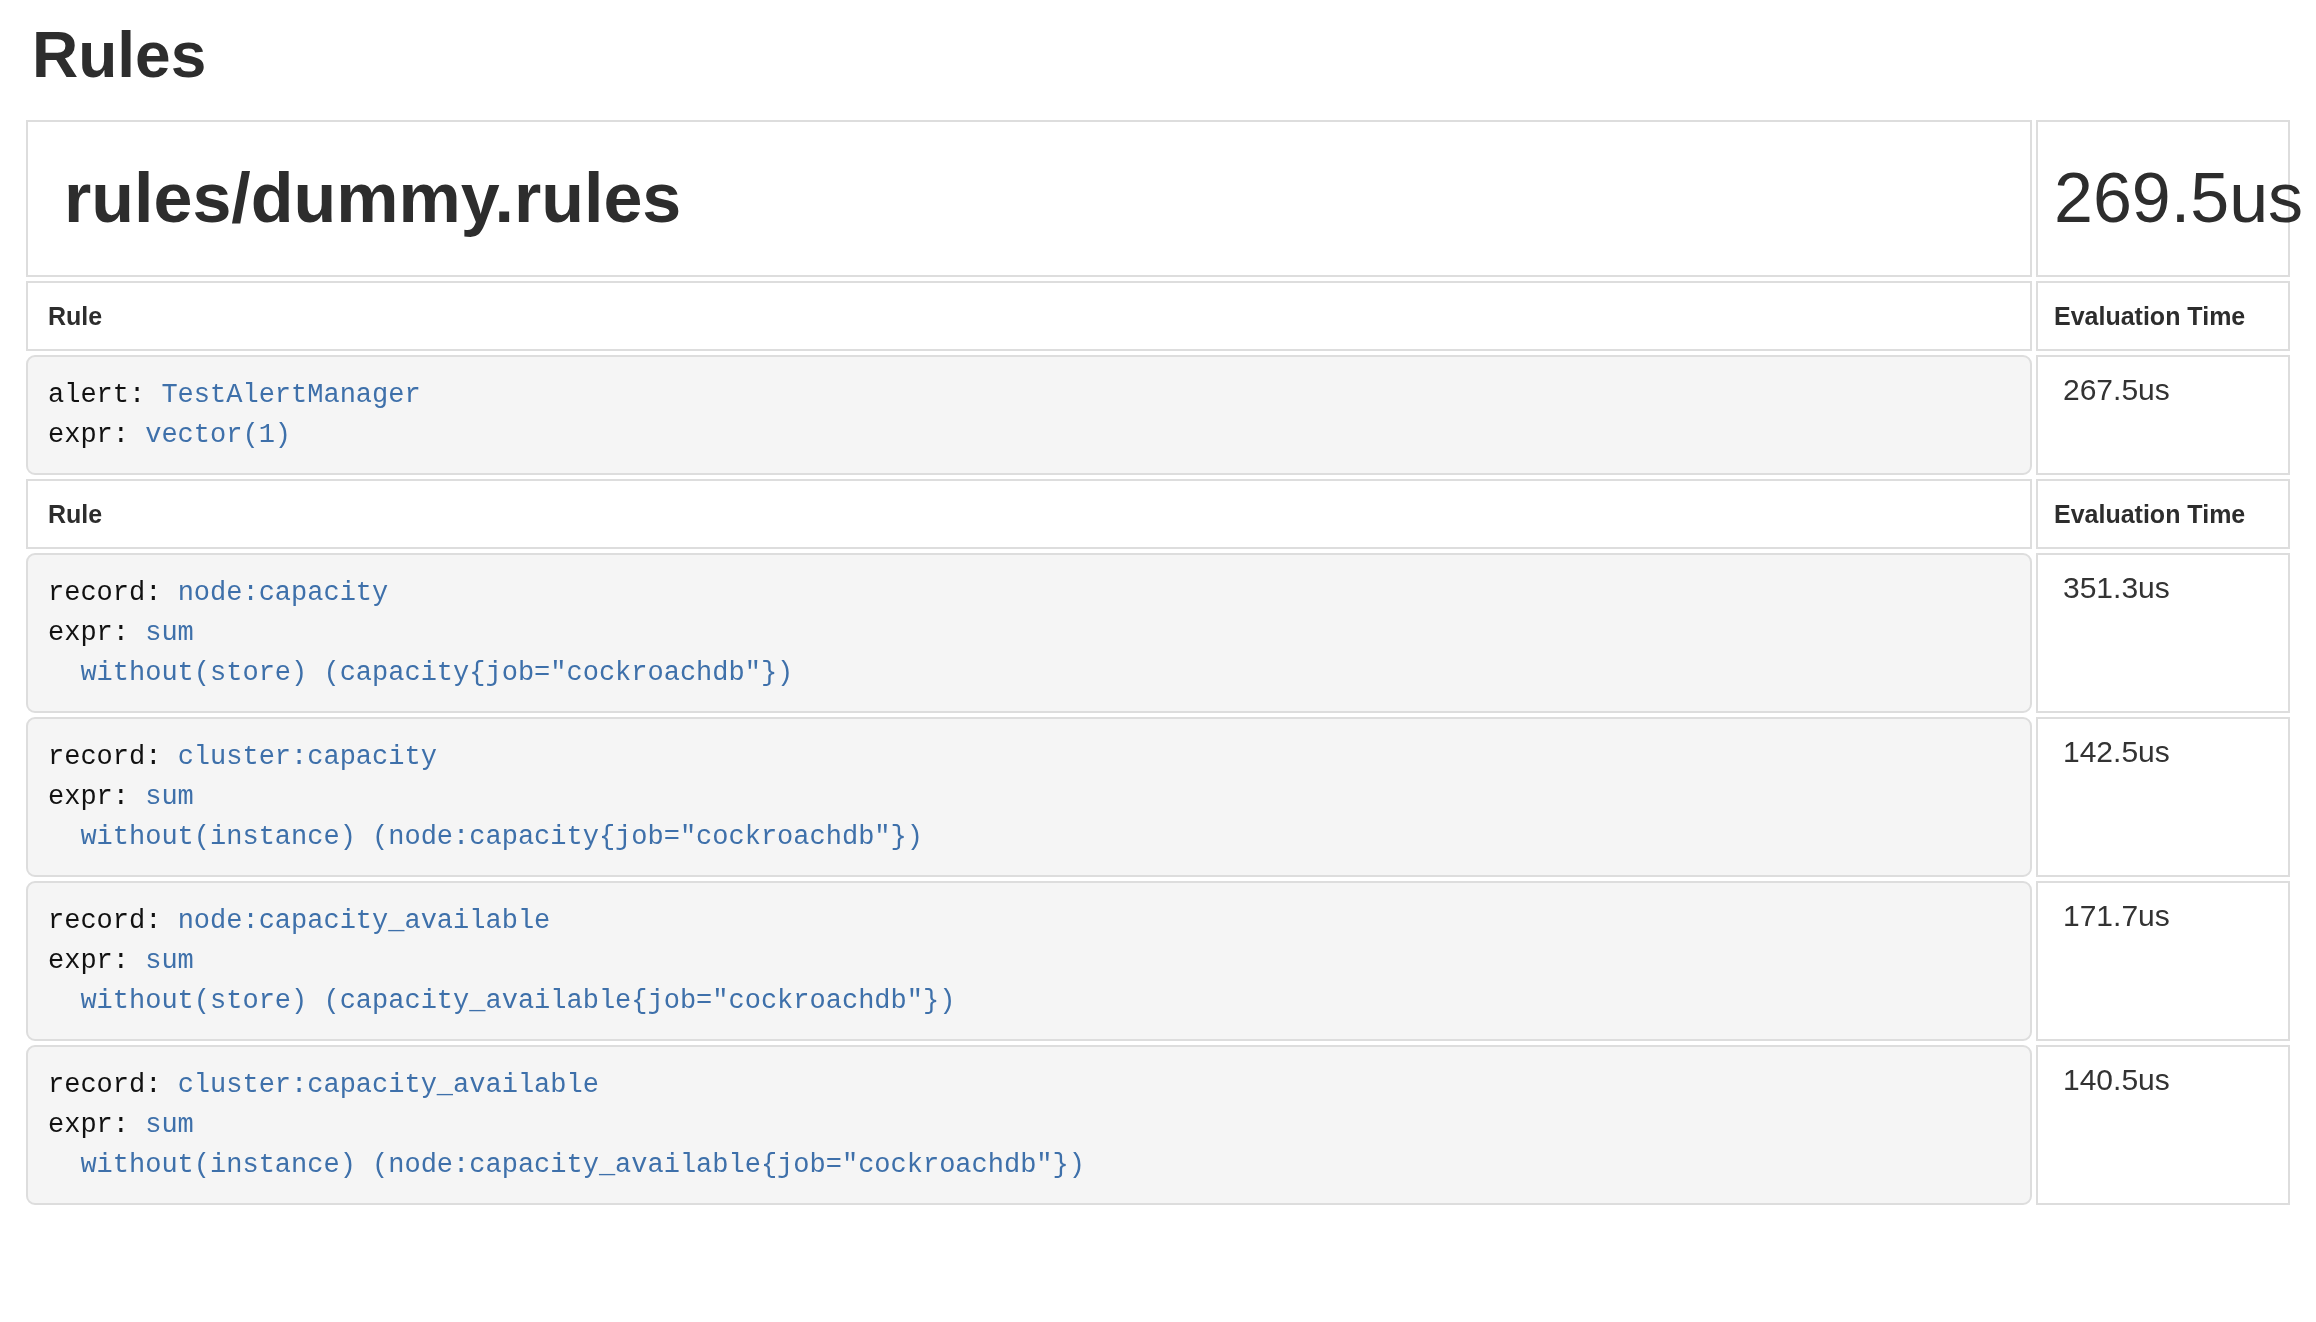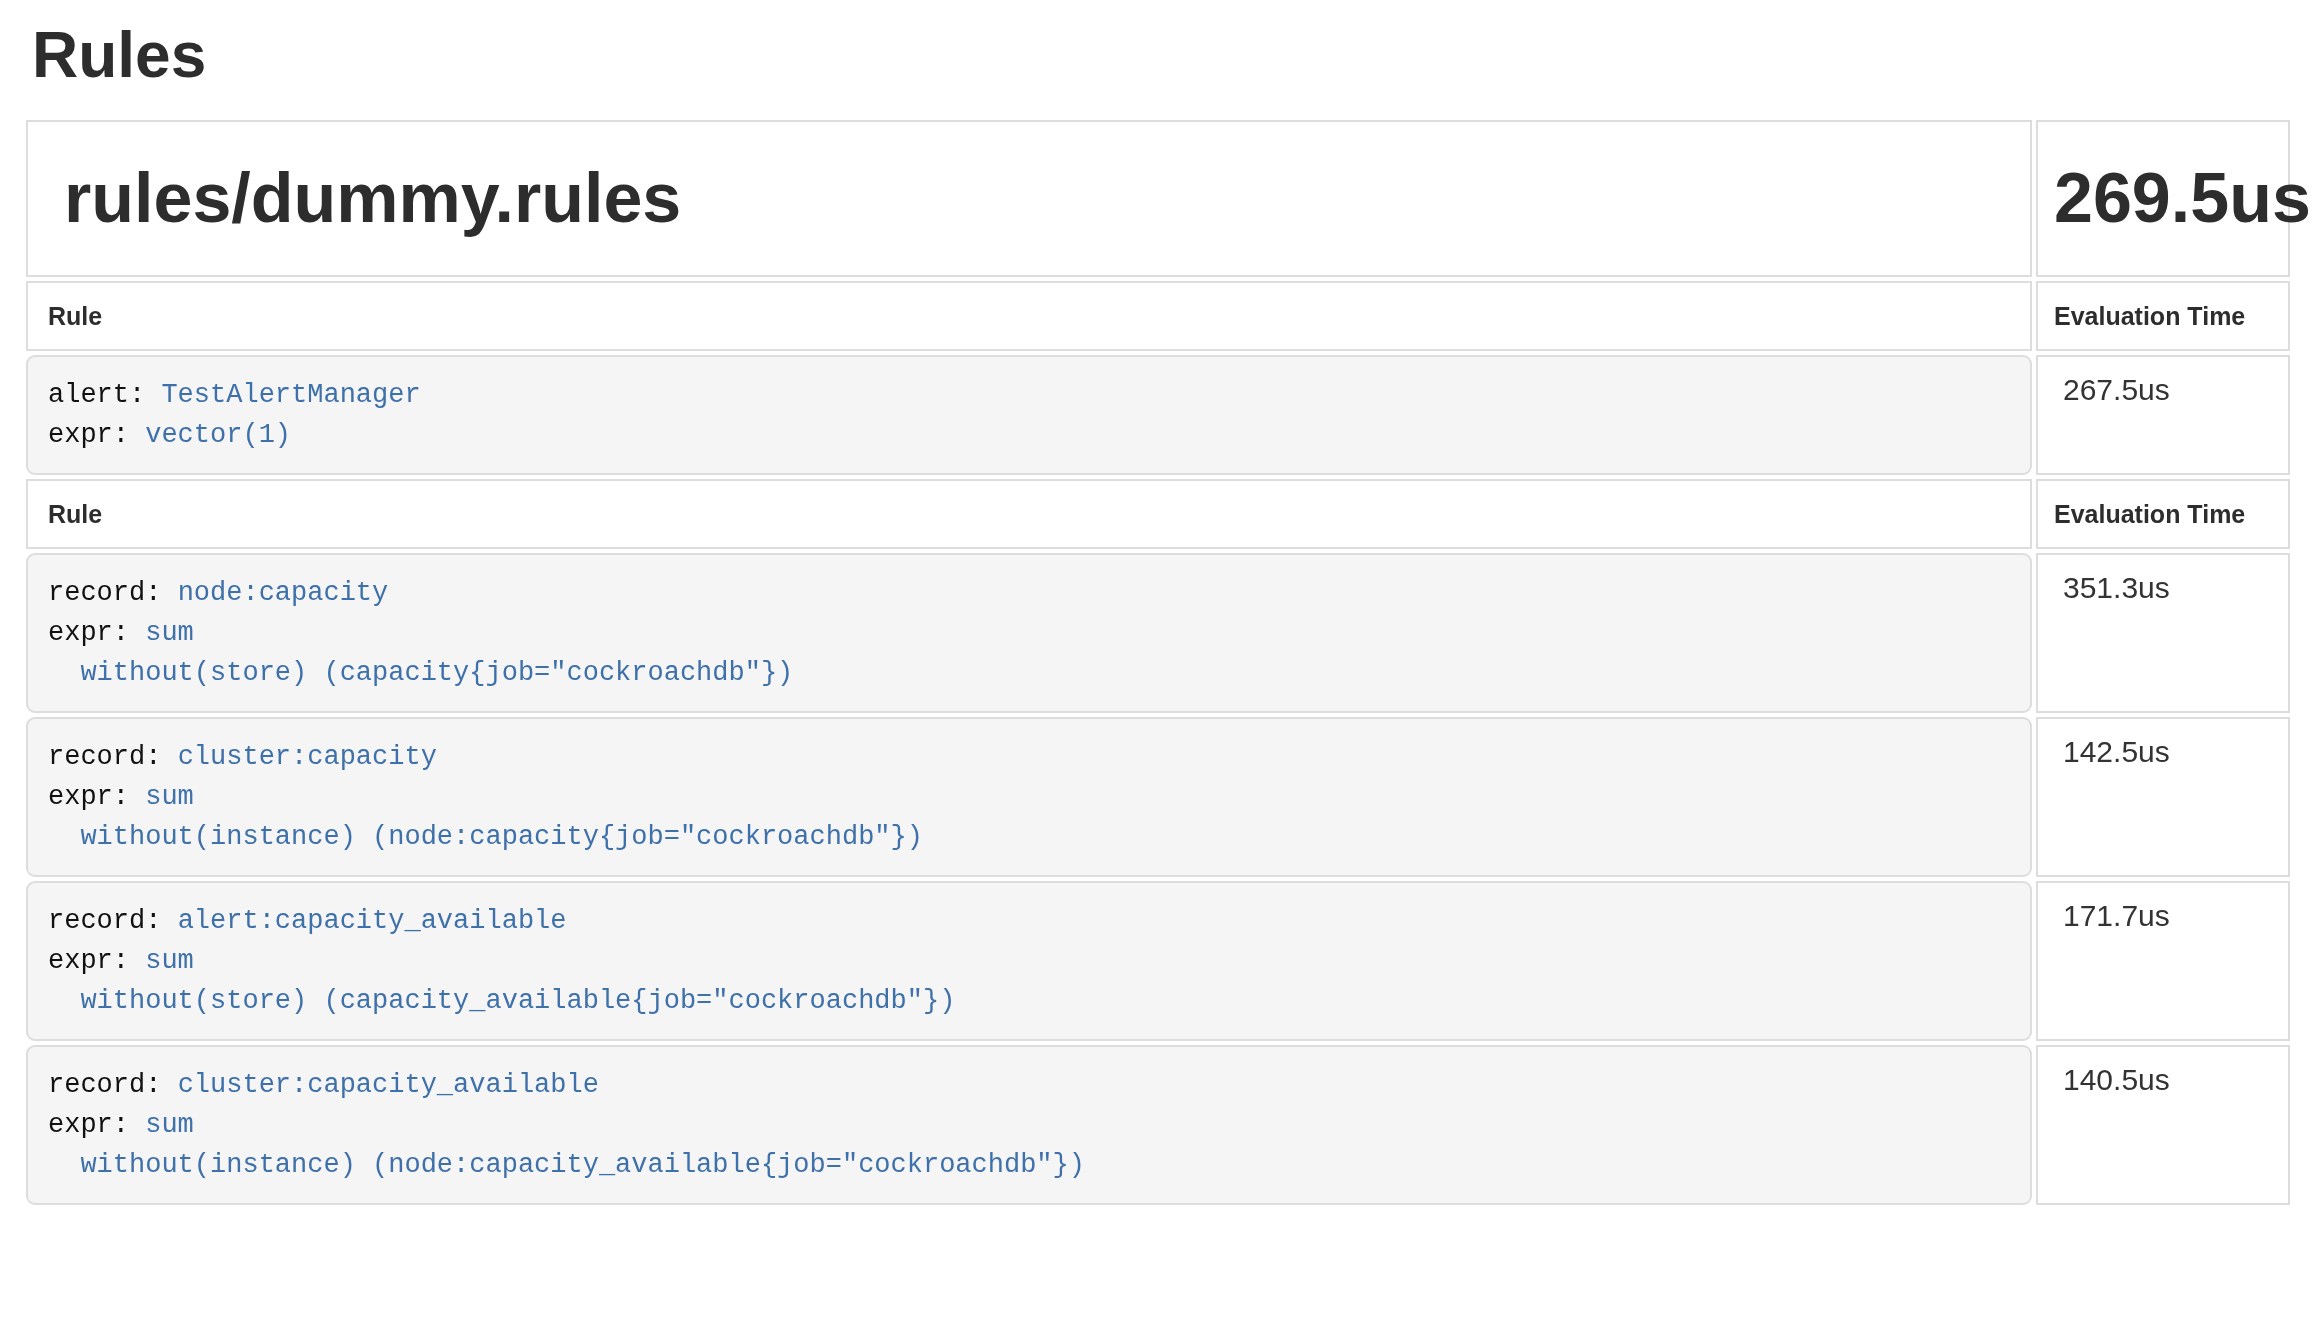--- a/index.html
+++ b/index.html
@@ -50,21 +50,21 @@
     font-weight: 700;
     color: var(--heading-dark);
     vertical-align: middle;
     background: #ffffff;
     overflow: hidden;
   }
   td.group-time-cell {
     padding: 33px 16px;
     font-size: 70px;
     line-height: 87px;
-    font-weight: 700;
+    font-weight: 400;
     color: var(--heading-dark);
     vertical-align: middle;
     background: #ffffff;
     text-align: right;
   }
   
   th.col-header {
     padding: 18px 20px;
     font-size: 25px;
     line-height: 30px;
@@ -131,21 +131,21 @@
         </tr>
         <tr class="rule-row">
           <td class="rule-cell"><div class="code-line"><span class="code-plain">record: </span><a class="code-link">node:capacity</a></div><div class="code-line"><span class="code-plain">expr: </span><a class="code-link">sum</a></div><div class="code-line"><span class="code-plain">  </span><a class="code-link">without(store) (capacity{job="cockroachdb"})</a></div></td>
           <td class="eval-cell time-col">351.3us</td>
         </tr>
         <tr class="rule-row">
           <td class="rule-cell"><div class="code-line"><span class="code-plain">record: </span><a class="code-link">cluster:capacity</a></div><div class="code-line"><span class="code-plain">expr: </span><a class="code-link">sum</a></div><div class="code-line"><span class="code-plain">  </span><a class="code-link">without(instance) (node:capacity{job="cockroachdb"})</a></div></td>
           <td class="eval-cell time-col">142.5us</td>
         </tr>
         <tr class="rule-row">
-          <td class="rule-cell"><div class="code-line"><span class="code-plain">record: </span><a class="code-link">alert:capacity_available</a></div><div class="code-line"><span class="code-plain">expr: </span><a class="code-link">sum</a></div><div class="code-line"><span class="code-plain">  </span><a class="code-link">without(store) (capacity_available{job="cockroachdb"})</a></div></td>
+          <td class="rule-cell"><div class="code-line"><span class="code-plain">record: </span><a class="code-link">node:capacity_available</a></div><div class="code-line"><span class="code-plain">expr: </span><a class="code-link">sum</a></div><div class="code-line"><span class="code-plain">  </span><a class="code-link">without(store) (capacity_available{job="cockroachdb"})</a></div></td>
           <td class="eval-cell time-col">171.7us</td>
         </tr>
         <tr class="rule-row">
           <td class="rule-cell"><div class="code-line"><span class="code-plain">record: </span><a class="code-link">cluster:capacity_available</a></div><div class="code-line"><span class="code-plain">expr: </span><a class="code-link">sum</a></div><div class="code-line"><span class="code-plain">  </span><a class="code-link">without(instance) (node:capacity_available{job="cockroachdb"})</a></div></td>
           <td class="eval-cell time-col">140.5us</td>
         </tr>
       </tbody>
   </table>
 </div>
 

